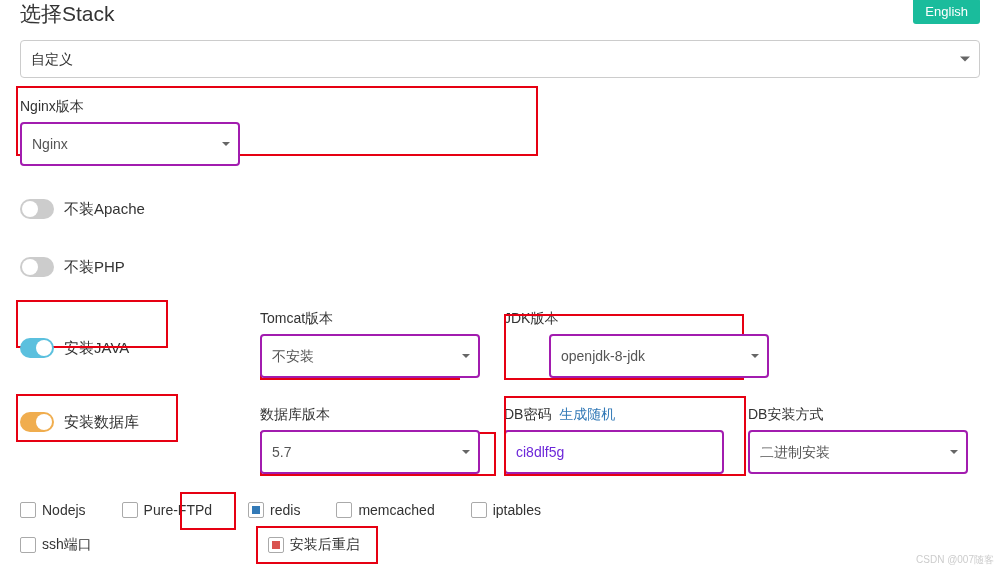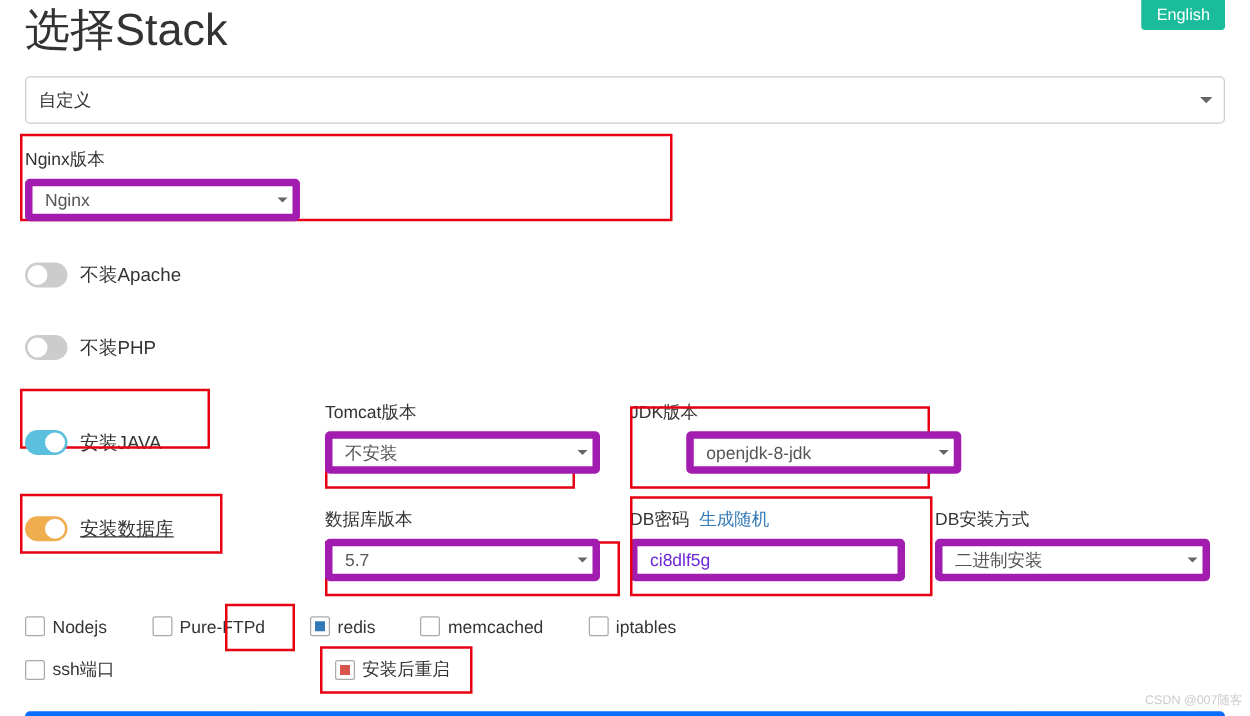--- a/index.html
+++ b/index.html
@@ -1,40 +1,40 @@
 <!DOCTYPE html>
 <html><head>
 <meta charset="utf-8">
 <style>
   * { box-sizing: border-box; margin: 0; padding: 0; }
   body { font-family: -apple-system, BlinkMacSystemFont, "Segoe UI", "Microsoft YaHei", sans-serif; font-size: 14px; color: #333; background: #fff; width: 1000px; }
   .page { padding: 0 20px 10px 20px; }
   .header { display: flex; justify-content: space-between; align-items: flex-start; }
-  .title { font-size: 36px; font-weight: 400; color: #333; margin-bottom: 12px; }
+  .title { font-size: 21px; font-weight: 400; color: #333; margin-bottom: 12px; }
   .lang-btn { background: #1abc9c; color: #fff; border: none; padding: 6px 12px; border-radius: 3px; font-size: 13px; cursor: pointer; height: 26px; margin-top: -2px; }
   .full-select { width: 100%; height: 38px; border: 1px solid #ccc; border-radius: 4px; padding: 0 10px; font-size: 14px; color: #333; background: #fff; appearance: none; }
   .select-wrap { position: relative; }
   .select-wrap::after { content: ""; position: absolute; right: 10px; top: 50%; width: 0; height: 0; border-left: 5px solid transparent; border-right: 5px solid transparent; border-top: 5px solid #666; transform: translateY(-50%); pointer-events: none; }
   .row { display: flex; align-items: center; padding: 14px 0; border-bottom: 0; gap: 0; min-height: 58px; }
   .toggle-block { display: flex; align-items: center; width: 240px; flex-shrink: 0; }
   .toggle { position: relative; width: 34px; height: 20px; background: #ccc; border-radius: 20px; cursor: pointer; margin-right: 10px; flex-shrink: 0; }
   .toggle::after { content: ""; position: absolute; top: 2px; left: 2px; width: 16px; height: 16px; background: #fff; border-radius: 50%; transition: left .15s; }
   .toggle.on-green { background: #2ecc71; }
   .toggle.on-green::after { background: #2ecc71; border: 2px solid #fff; width: 12px; height: 12px; top: 2px; left: 16px; }
   .toggle.on-blue { background: #5bc0de; }
   .toggle.on-blue::after { left: 16px; }
   .toggle.on-orange { background: #f0ad4e; }
   .toggle.on-orange::after { left: 16px; }
   .toggle.off { background: #ccc; }
   .toggle.off::after { left: 2px; }
   .toggle-label { font-size: 15px; color: #333; }
   .field { display: flex; flex-direction: column; margin-right: 20px; }
   .field-label { font-size: 14px; color: #333; margin-bottom: 6px; }
   .field-label .link { color: #337ab7; cursor: pointer; margin-left: 4px; }
-  .ctrl { height: 34px; border: 6px solid #a21caf; border-radius: 4px; padding: 0 10px; font-size: 14px; color: #555; background: #fff; }
+  .ctrl { height: 44px; border: 2px solid #a21caf; border-radius: 4px; padding: 0 10px; font-size: 14px; color: #555; background: #fff; }
   input.ctrl { color: #6d28d9; }
   select.ctrl { appearance: none; padding-right: 24px; }
   .sel-wrap { position: relative; display: inline-block; }
   .sel-wrap::after { content: ""; position: absolute; right: 10px; top: 50%; width: 0; height: 0; border-left: 4px solid transparent; border-right: 4px solid transparent; border-top: 4px solid #666; transform: translateY(-50%); pointer-events: none; }
   .checkbox-row { display: flex; align-items: center; gap: 36px; padding: 14px 0; flex-wrap: wrap; }
   .cb { display: flex; align-items: center; gap: 6px; cursor: pointer; }
   .cb-box { width: 16px; height: 16px; border: 1px solid #aaa; border-radius: 2px; background: #fff; display: flex; align-items: center; justify-content: center; }
   .cb-box.checked-blue::after { content: ""; width: 8px; height: 8px; background: #337ab7; }
   .cb-box.checked-red::after { content: ""; width: 8px; height: 8px; background: #d9534f; }
   .cb-label { font-size: 14px; color: #333; }
@@ -101,21 +101,21 @@
       <span class="field-label">JDK版本</span>
       <div class="sel-wrap"><select class="ctrl" style="width:220px;margin-left:45px;"><option>openjdk-8-jdk</option></select></div>
     </div>
   </div>
 
   
   <div class="row rel" style="align-items:flex-start;">
     <div class="hi" style="left:-4px; top:2px; width:162px; height:48px;"></div>
     <div class="hi" style="left:240px; top:40px; width:236px; height:44px;"></div>
     <div class="hi" style="left:484px; top:4px; width:242px; height:80px;"></div>
-    <div class="toggle-block" style="padding-top:6px;text-decoration:underline;">
+    <div class="toggle-block" style="padding-top:6px;">
       <div class="toggle on-orange"></div>
       <span class="toggle-label">安装数据库</span>
     </div>
     <div class="field">
       <span class="field-label">数据库版本</span>
       <div class="sel-wrap"><select class="ctrl" style="width:220px;"><option>5.7</option></select></div>
     </div>
     <div class="field" style="margin-left:4px;">
       <span class="field-label">
         <span>DB密码</span>

